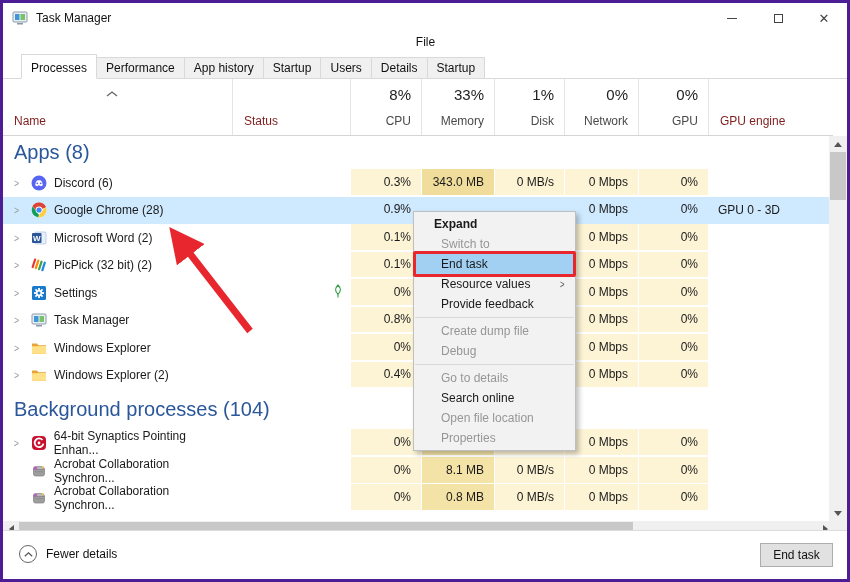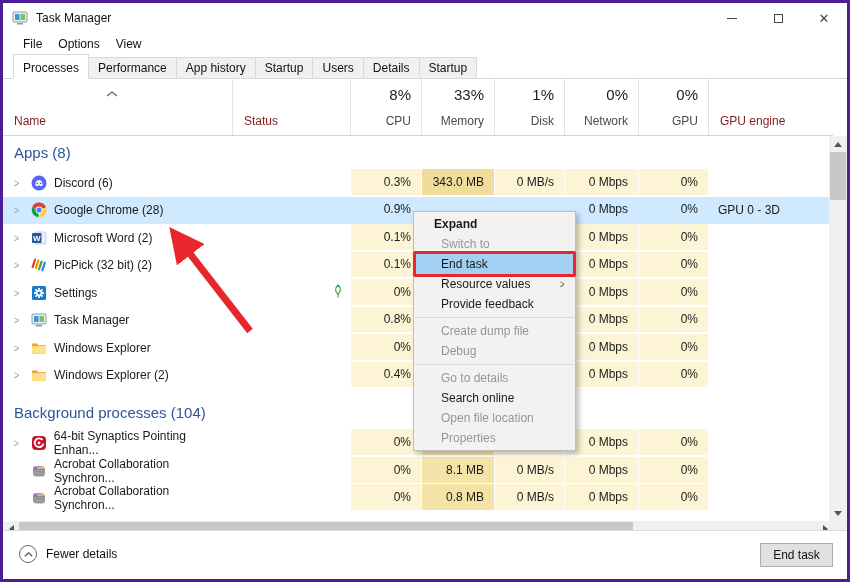--- a/index.html
+++ b/index.html
@@ -10,43 +10,43 @@
   .titlebar { height:30px; display:flex; align-items:center; position:relative; background:#fff; }
   .titlebar .appicon { margin:0 8px 0 9px; width:16px; height:16px; }
   .titlebar .title { font-size:12px; color:#111; }
   .win-controls { position:absolute; right:0; top:0; height:30px; display:flex; }
   .win-btn { width:46px; height:30px; display:flex; align-items:center; justify-content:center; color:#333; }
   .glyph-min { width:10px; height:1px; background:#444; }
   .glyph-max { width:9px; height:9px; border:1px solid #444; }
   .glyph-close { font-size:13px; color:#444; line-height:1; }
 
   
-  .menubar { height:21px; display:flex; align-items:center; padding-left:12px; background:#fff; }
+  .menubar { height:21px; display:flex; align-items:center; padding-left:1px; background:#fff;flex-direction:column; }
   .menubar .mitem { font-size:12px; color:#111; padding:2px 8px; }
 
   
-  .tabbar { height:25px; position:relative; background:#fff; border-bottom:1px solid #d9d9d9; padding-left:10px; display:flex; align-items:flex-end; }
+  .tabbar { height:25px; position:relative; background:#fff; border-bottom:1px solid #d9d9d9; padding-left:18px; display:flex; align-items:flex-end; }
   .tab { font-size:12px; color:#111; padding:3px 9px 4px; border:1px solid #d9d9d9; border-bottom:none; background:#f0f0f0; height:21px; margin-right:-1px; white-space:nowrap; }
   .tab.active { background:#fff; height:25px; padding-top:6px; position:relative; z-index:2; margin-bottom:-1px; border-bottom:1px solid #fff; }
 
   
   .grid { display:grid; grid-template-columns:229px 118px 71px 73px 70px 74px 70px 125px; width:830px; }
 
   
   .colheader { height:57px; border-bottom:1px solid #d4d4d4; position:relative; background:#fff; }
   .hcell { position:relative; border-left:1px solid #e4e4e4; }
   .hcell:first-child { border-left:none; }
   .hcell .bl { position:absolute; bottom:7px; left:11px; font-size:12px; color:#7f1d1d; }
   .hcell .pct { position:absolute; top:7px; right:10px; font-size:15px; color:#222; }
   .hcell .sub { position:absolute; bottom:7px; right:10px; font-size:12px; color:#4a4a4a; }
   .sortmark { position:absolute; top:4px; left:103px; }
 
   
   .tbody { position:relative; height:385px; background:#fff; overflow:hidden; }
-  .secheader { height:33px; display:flex; align-items:center; padding-left:11px; font-size:15px; }
+  .secheader { height:33px; display:flex; align-items:center; padding-left:11px; font-size:20px; }
   .secheader.bg2 { height:40px; align-items:flex-end; padding-bottom:8px; }
   .prow { height:27.5px; }
   .prow .cell { display:flex; align-items:center; font-size:12px; color:#1a1a1a; }
   .cell.namec { padding-left:5px; }
   .chev { width:17px; text-align:center; color:#9a9a9a; font-size:11px; transform:scaleX(.8); }
   .chev.empty { visibility:hidden; }
   .icon16 { width:16px; height:16px; margin:0 7px 0 6px; flex:0 0 16px; }
   .cell.statusc { justify-content:flex-end; padding-right:6px; }
   .cell.val { justify-content:flex-end; padding-right:10px; }
   .cell.heat { background:#fdf4d6; border-left:1px solid #fff; border-bottom:2px solid #fff; }

